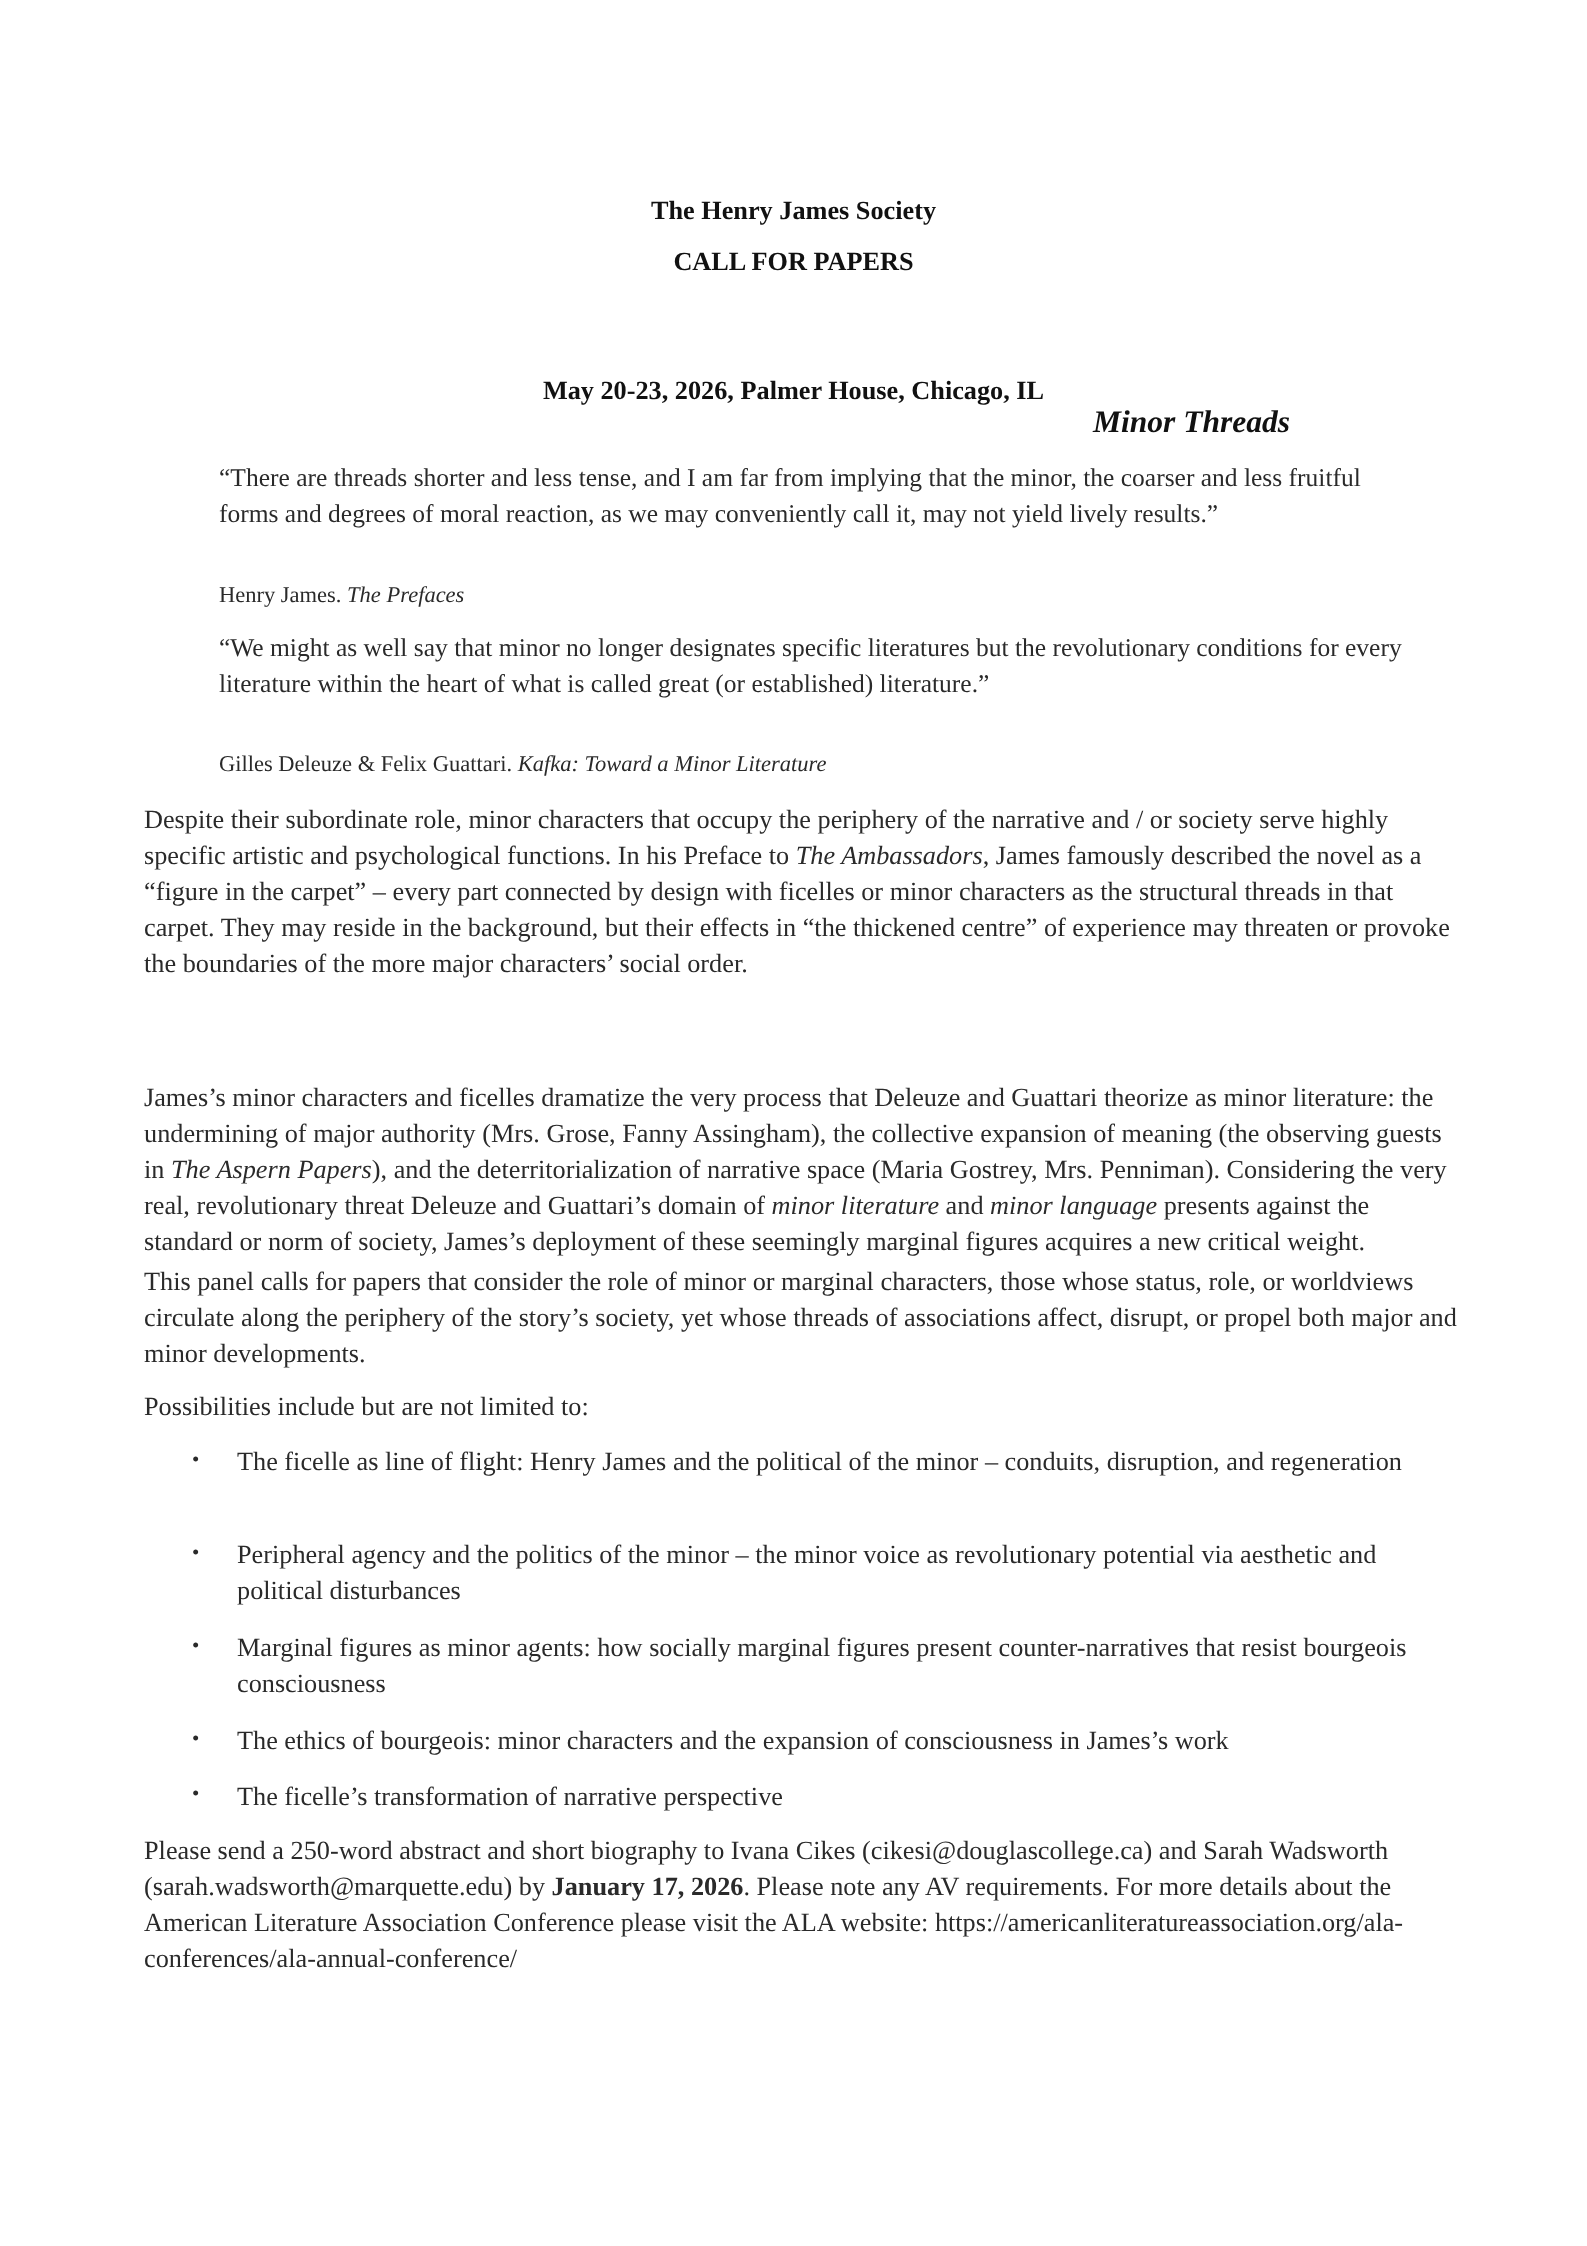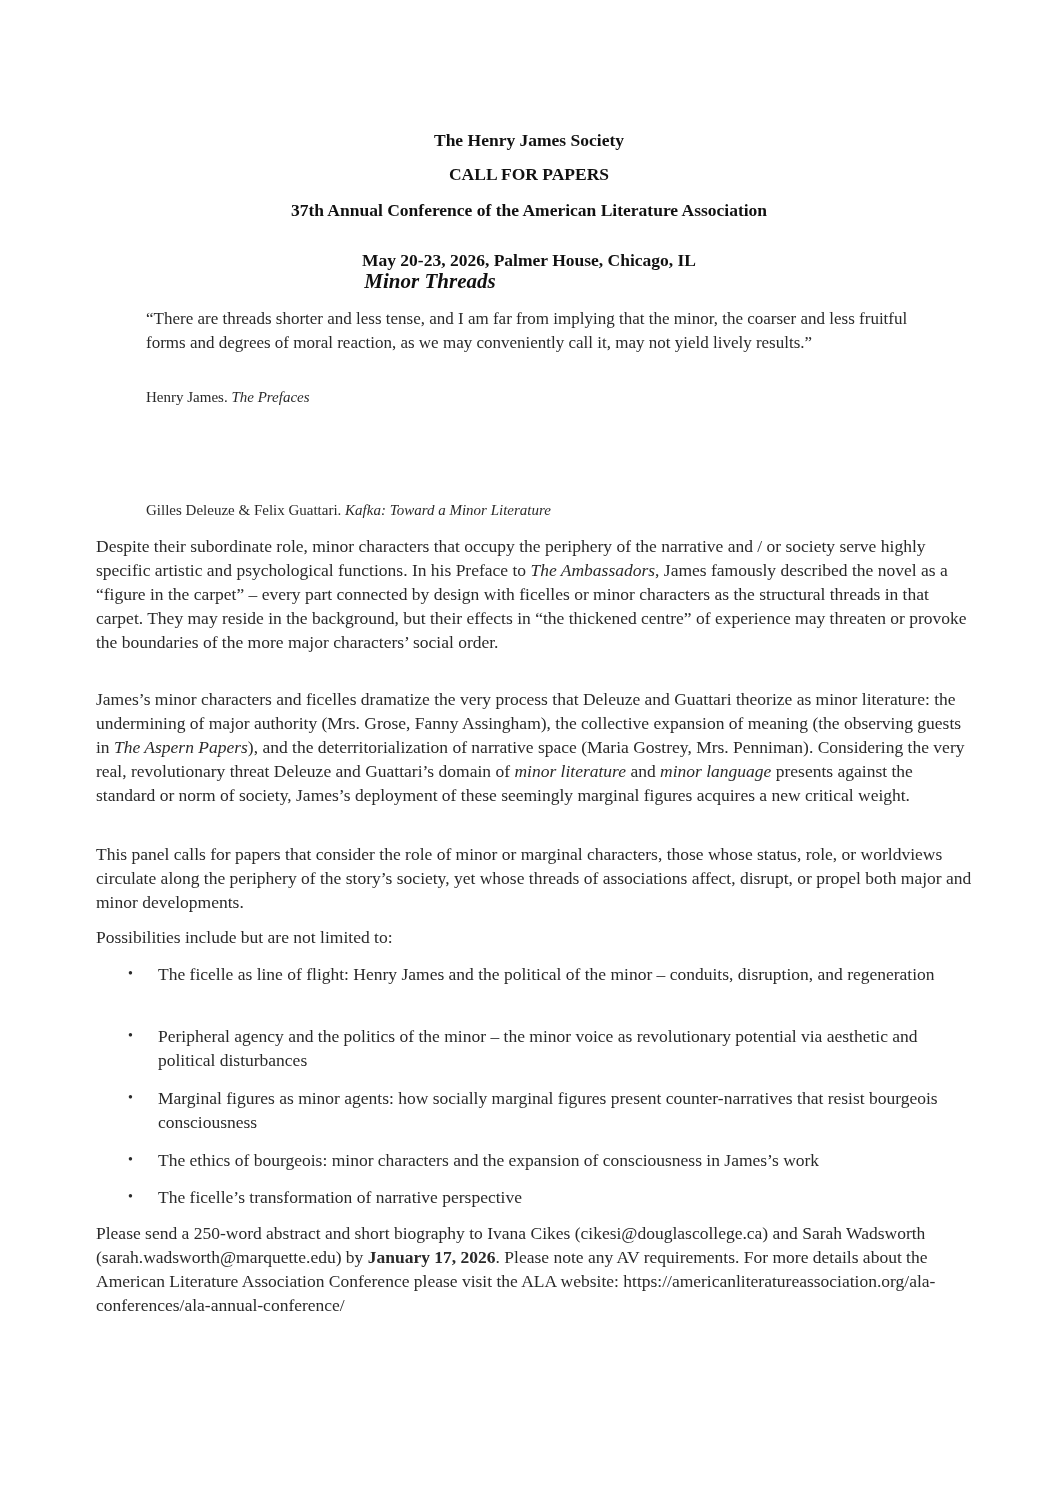--- a/index.html
+++ b/index.html
@@ -1,21 +1,21 @@
 <!DOCTYPE html>
 <html><head>
 <meta charset="utf-8">
 <style>
   html, body { margin: 0; padding: 0; background: #ffffff; }
   body { width: 1058px; height: 1497px; position: relative; overflow: hidden;
          font-family: "Liberation Serif", "DejaVu Serif", serif; color: #1a1a1a; }
   .page { position: absolute; left: 0; top: 0; width: 1058px; height: 1497px; }
   .hdr { position: absolute; left: 0; width: 1058px; text-align: center;
          font-weight: bold; font-size: 17.5px; color: #111; }
-  .title { position: absolute; left: 0; width: 860px; text-align: center;
+  .title { position: absolute; left: 0; width: 860px; text-align: right;
            font-style: italic; font-weight: bold; font-size: 21px; color: #111; }
   .quote { position: absolute; left: 146px; width: 790px; font-size: 17px;
            line-height: 24px; color: #2a2a2a; }
   .attr { position: absolute; left: 146px; font-size: 15px; color: #2a2a2a; }
   .attr i { font-style: italic; }
   .para { position: absolute; left: 96px; width: 880px; font-size: 17.5px;
           line-height: 24px; color: #2a2a2a; }
   .para i { font-style: italic; }
   .bullet { position: absolute; left: 128px; width: 830px; font-size: 17.5px;
             line-height: 24px; color: #2a2a2a; display: flex; }
@@ -23,38 +23,38 @@
   .bullet .txt { flex: 1; }
   a.link { color: inherit; text-decoration: none; }
 </style>
 </head>
 <body>
 
 <div class="page">
 
   <div class="hdr" style="top:130px;">The Henry James Society</div>
   <div class="hdr" style="top:164px;">CALL FOR PAPERS</div>
-  <div class="hdr" style="top:200px;">37th Annual Conference of the American Literature Association</div>
   <div class="hdr" style="top:234px;margin-top:16px;">May 20-23, 2026, Palmer House, Chicago, IL</div>
   <div class="title" style="top:269px;">Minor Threads</div>
 
   <div class="quote" style="top:307px;">“There are threads shorter and less tense, and I am far from implying that the minor, the coarser and less fruitful forms and degrees of moral reaction, as we may conveniently call it, may not yield lively results.”</div>
   <div class="attr" style="top:389px;">
     <span>Henry James. </span><i>The Prefaces</i>
   </div>
 
+  <div class="quote" style="top:420px;">“We might as well say that minor no longer designates specific literatures but the revolutionary conditions for every literature within the heart of what is called great (or established) literature.”</div>
   <div class="attr" style="top:502px;">
     <span>Gilles Deleuze &amp; Felix Guattari. </span><i>Kafka: Toward a Minor Literature</i>
   </div>
 
   <div class="para" style="top:534px;">
     <span>Despite their subordinate role, minor characters that occupy the periphery of the narrative and / or society serve highly specific artistic and psychological functions. In his Preface to </span><i>The Ambassadors</i><span>, James famously described the novel as a “figure in the carpet” – every part connected by design with ficelles or minor characters as the structural threads in that carpet. They may reside in the background, but their effects in “the thickened centre” of experience may threaten or provoke the boundaries of the more major characters’ social order.</span>
   </div>
 
-  <div class="para" style="top:687px;">
+  <div class="para" style="top:719px;">
     <span>James’s minor characters and ficelles dramatize the very process that Deleuze and Guattari theorize as minor literature: the undermining of major authority (Mrs. Grose, Fanny Assingham), the collective expansion of meaning (the observing guests in </span><i>The Aspern Papers</i><span>), and the deterritorialization of narrative space (Maria Gostrey, Mrs. Penniman). Considering the very real, revolutionary threat Deleuze and Guattari’s domain of </span><i>minor literature</i><span> and </span><i>minor language</i><span> presents against the standard or norm of society, James’s deployment of these seemingly marginal figures acquires a new critical weight.</span>
   </div>
 
   <div class="para" style="top:925px;">Possibilities include but are not limited to:</div>
   <div class="para" style="top:842px;">This panel calls for papers that consider the role of minor or marginal characters, those whose status, role, or worldviews circulate along the periphery of the story’s society, yet whose threads of associations affect, disrupt, or propel both major and minor developments.</div>
 
   <div class="bullet" style="top:962px;">
     <span class="dot">•</span>
     <span class="txt">The ficelle as line of flight: Henry James and the political of the minor – conduits, disruption, and regeneration</span>
   </div>

